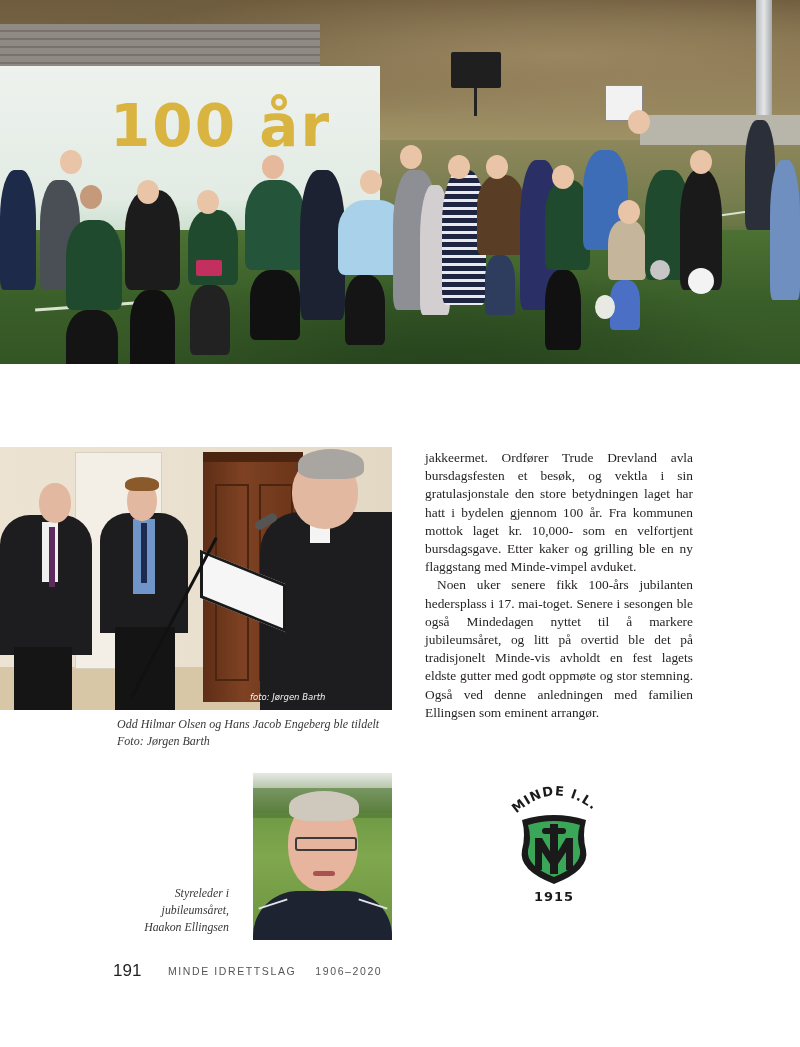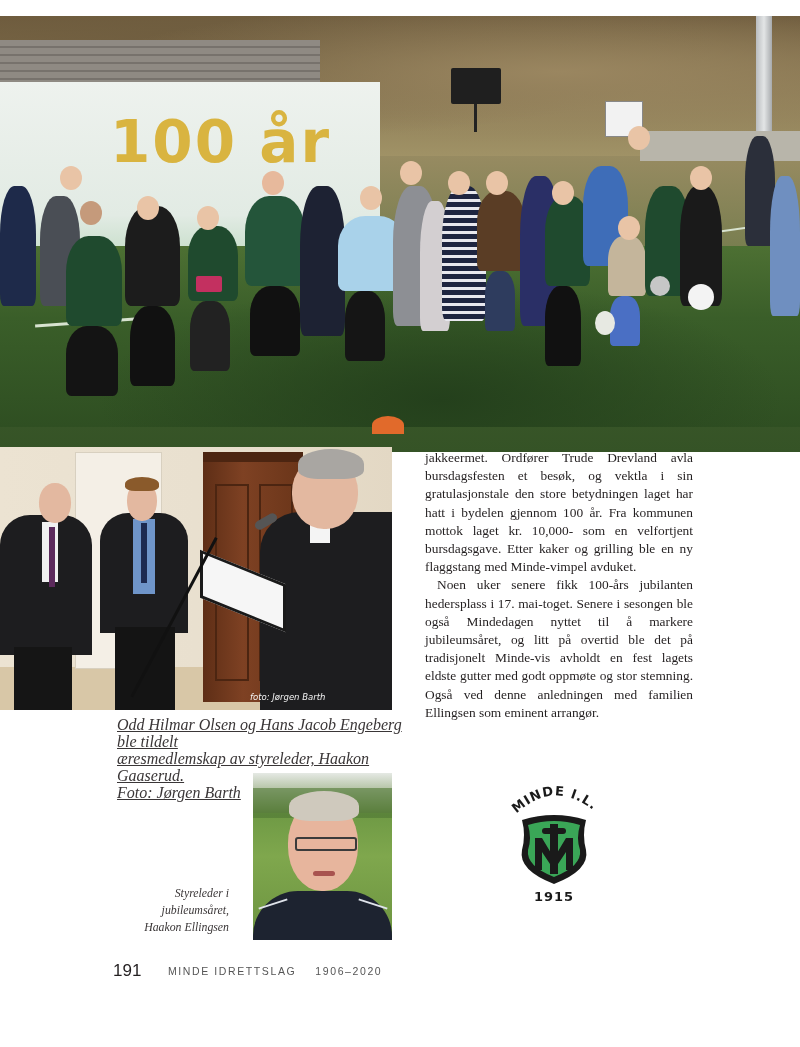--- a/index.html
+++ b/index.html
@@ -6,21 +6,21 @@
   body {
     width: 800px; height: 1047px; position: relative; overflow: hidden;
     background: #ffffff;
     font-family: "Liberation Serif", "DejaVu Serif", serif;
     color: #231f20;
   }
   .abs { position: absolute; }
 
   
   #top-photo {
-    left: 0; top: 16px; width: 800px; height: 436px; overflow: hidden;
+    left: 0; top: 0; width: 800px; height: 364px; overflow: hidden;
     background: linear-gradient(180deg, #7d6b4e 0%, #8a7a58 20%, #9a8c63 30%, #6f7a4a 60%, #3e5a2c 75%, #355326 100%);
   }
   #top-photo .hill {
     left: 0; top: 0; width: 800px; height: 140px;
     background:
       radial-gradient(ellipse at 70% 40%, #9a8660 0%, rgba(154,134,96,0) 60%),
       radial-gradient(ellipse at 30% 20%, #6f5d3f 0%, rgba(111,93,63,0) 60%),
       linear-gradient(180deg, #6e5b3d 0%, #8f7f58 60%, #a09266 100%);
   }
   #top-photo .stands {
@@ -80,21 +80,21 @@
   .face { position: absolute; border-radius: 48%; background: #e3b8a0; }
   .hair { position: absolute; border-radius: 50% 50% 30% 30%; }
   #ceremony-photo .credit {
     left: 250px; top: 245px; color: #f4f4f4;
     font-family: "DejaVu Sans", sans-serif; font-size: 8.5px; font-style: italic;
   }
 
   
   #ceremony-caption {
     left: 117px; top: 716px; width: 285px;
-    font-style: italic; font-size: 16px; line-height: 17px; color: #3a3637; text-decoration: underline;
+    font-style: italic; font-size: 12px; line-height: 17px; color: #3a3637;
   }
 
   
   #body-text {
     left: 425px; top: 449px; width: 268px;
     font-size: 13.4px; line-height: 18.2px; color: #231f20;
     text-align: justify;
   }
   #body-text p { margin: 0; }
   #body-text p.indent { text-indent: 12px; }
@@ -221,21 +221,20 @@
   <div class="hair" style="left:298px;top:2px;width:66px;height:30px;background:#a9a6a2;"></div>
 
   <div class="abs" style="left:200px;top:120px;width:80px;height:42px;background:#f6f6f6;border:3px solid #1a1a1a;transform:skewY(22deg);"></div>
   <div class="abs" style="left:215px;top:90px;width:3px;height:180px;background:#111;transform:rotate(28deg);transform-origin:top left;"></div>
   <div class="abs" style="left:254px;top:70px;width:24px;height:9px;background:#555;border-radius:5px;transform:rotate(-30deg);"></div>
   <div class="abs credit">foto: Jørgen Barth</div>
 </div>
 
 <div id="ceremony-caption" class="abs">
   <div>Odd Hilmar Olsen og Hans Jacob Engeberg ble tildelt</div>
-  <div>æresmedlemskap av styreleder, Haakon Gaaserud.</div>
   <div>Foto: Jørgen Barth</div>
 </div>
 
 <div id="body-text" class="abs">
   <p>jakkeermet. Ordfører Trude Drevland avla bursdagsfesten et besøk, og vektla i sin gratulasjonstale den store betydningen laget har hatt i bydelen gjennom 100 år. Fra kommunen mottok laget kr. 10,000- som en velfortjent bursdagsgave. Etter kaker og grilling ble en ny flaggstang med Minde-vimpel avduket.</p>
   <p class="indent">Noen uker senere fikk 100-års jubilanten hedersplass i 17. mai-toget. Senere i sesongen ble også Mindedagen nyttet til å markere jubileumsåret, og litt på overtid ble det på tradisjonelt Minde-vis avholdt en fest lagets eldste gutter med godt oppmøte og stor stemning. Også ved denne anledningen med familien Ellingsen som eminent arrangør.</p>
 </div>
 
 <div id="club-logo" class="abs">
   <svg width="104" height="125" viewBox="0 0 104 125">

